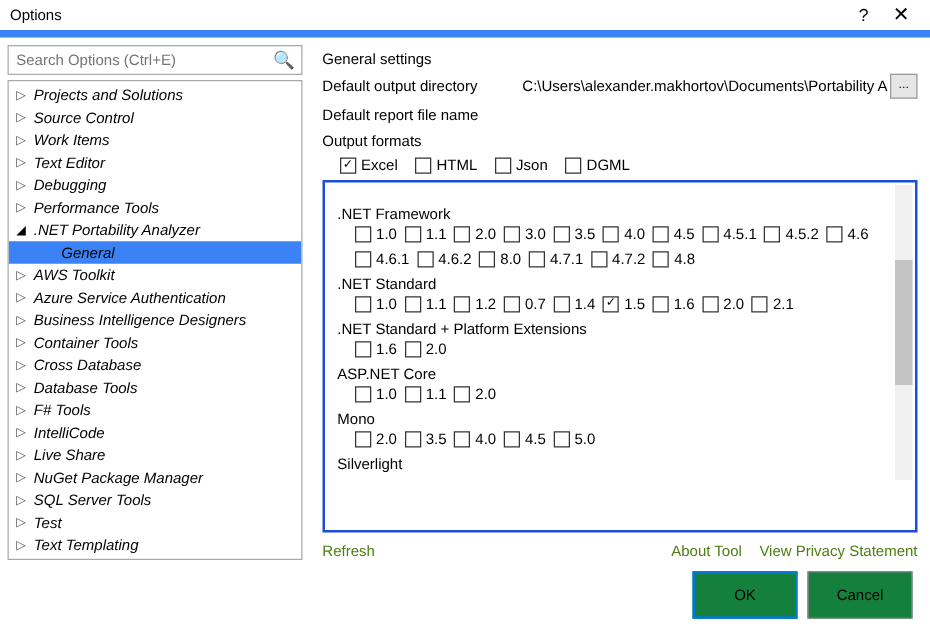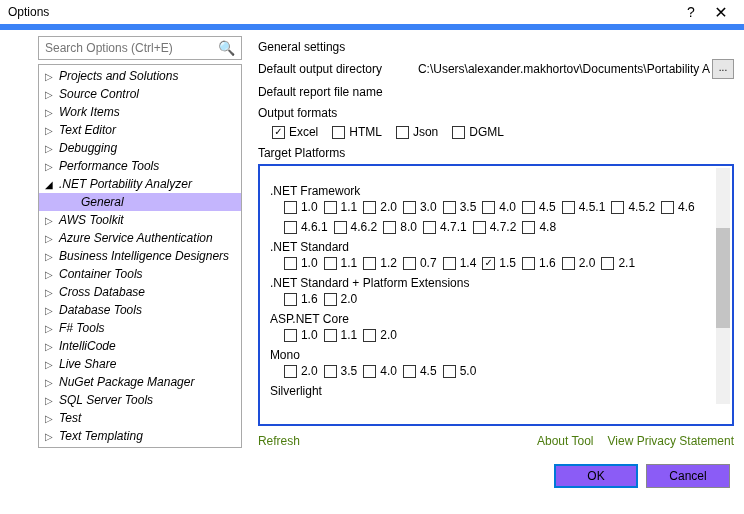--- a/index.html
+++ b/index.html
@@ -1,50 +1,50 @@
 <!DOCTYPE html>
 <html><head>
 <meta charset="utf-8">
 <style>
 * { box-sizing: border-box; margin: 0; padding: 0; }
 body { font-family: "Segoe UI", Tahoma, sans-serif; font-size: 12px; background: #fff; color: #000; width: 744px; height: 514px; overflow: hidden; }
 .titlebar { height: 30px; display: flex; align-items: center; padding: 0 8px; border-bottom: 6px solid #3b82f6; }
 .titlebar .title { flex: 1; font-size: 12px; }
 .titlebar .help-icon, .titlebar .close-icon { width: 30px; text-align: center; font-size: 14px; cursor: pointer; }
 .titlebar .close-icon { font-size: 16px; }
-.content { display: flex; height: 424px; margin-left: 32px; }
+.content { display: flex; height: 424px; }
 .left { width: 258px; padding: 6px; border-right: none; display: flex; flex-direction: column; }
 .search-wrap { position: relative; margin-bottom: 4px; }
 .search-input { width: 100%; height: 24px; padding: 2px 24px 2px 6px; border: 1px solid #a9a9a9; font-size: 12px; color: #666; }
 .search-icon { position: absolute; right: 6px; top: 4px; font-size: 14px; color: #333; pointer-events: none; }
 .tree { border: 1px solid #a9a9a9; flex: 1; overflow-y: auto; background: #fff; padding: 2px 0; }
 .tree-item { display: flex; align-items: center; height: 18px; padding-left: 6px; cursor: pointer; white-space: nowrap; }
 .tree-item .chev { width: 12px; display: inline-block; font-size: 10px; color: #555; }
 .tree-item .lbl { padding-left: 2px; font-style: italic; }
 .tree-item.exp .chev { color: #000; }
-.tree-item.sub { padding-left: 40px; background: #c4b5fd; }
+.tree-item.sub { padding-left: 40px; background: #3b82f6; }
 .right { flex: 1; padding: 6px 10px; position: relative; display: flex; flex-direction: column; }
 .section-title { font-size: 12px; margin: 4px 0 2px 0; }
 .row { display: flex; align-items: center; margin: 3px 0; }
 .row-label { width: 160px; }
 .dir-val { flex: 1; white-space: nowrap; overflow: hidden; }
 .ellips-btn { width: 22px; height: 20px; border: 1px solid #999; background: #e6e6e6; text-align: center; line-height: 16px; cursor: pointer; font-size: 10px; margin-left: 2px; }
 .text-input { flex: 1; height: 22px; border: 1px solid #a9a9a9; padding: 2px 4px; font-size: 12px; }
 .check-row { display: flex; gap: 14px; flex-wrap: wrap; margin: 3px 0 3px 14px; }
 .chk { display: inline-flex; align-items: center; cursor: pointer; }
 .chk-box { width: 13px; height: 13px; border: 1px solid #333; margin-right: 4px; display: inline-flex; align-items: center; justify-content: center; font-size: 10px; line-height: 1; background: #fff; }
 .platforms-box { border: 2px solid #1d4ed8; flex: 1; margin-top: 2px; padding: 14px 10px; overflow-y: auto; position: relative; height: 240px; }
 .plat-group-title { margin: 4px 0 2px 0; }
 .plat-row { display: flex; flex-wrap: wrap; gap: 6px; margin: 2px 0 6px 14px; }
 .links-row { display: flex; margin-top: 8px; }
 .links-row .lnk { color: #4d7c0f; cursor: pointer; }
 .links-row .spacer { flex: 1; }
 .links-row .lnk + .lnk { margin-left: 14px; }
 .footer { height: 44px; display: flex; justify-content: flex-end; align-items: center; padding: 0 14px; gap: 8px; }
-.btn { width: 84px; height: 24px; border: 1px solid #888; background: #8b5cf6; cursor: pointer; font-size: 12px; }
+.btn { width: 84px; height: 38px; border: 1px solid #888; background: #15803d; cursor: pointer; font-size: 12px; }
 .btn.primary { border: 2px solid #0078d7; }
 .scrollbar-v { position: absolute; right: 2px; top: 2px; width: 14px; height: 236px; background: #f0f0f0; }
 .scrollbar-thumb { position: absolute; right: 0; left: 0; top: 60px; height: 100px; background: #c4c4c4; }
 .tree::-webkit-scrollbar { width: 15px; }
 .tree::-webkit-scrollbar-thumb { background: #c4c4c4; }
 .tree::-webkit-scrollbar-track { background: #f0f0f0; }
 </style>
 </head>
 <body>
 
@@ -171,21 +171,20 @@
         <span class="chk">
           <span class="chk-box"></span>
           <span>Json</span>
         </span>
         <span class="chk">
           <span class="chk-box"></span>
           <span>DGML</span>
         </span>
       </div>
 
-    <div class="section-title">Target Platforms</div>
     <div class="platforms-box" id="platforms">
       <div class="plat-group-title">.NET Framework</div>
         <div class="plat-row">
           <span class="chk">
             <span class="chk-box"></span>
             <span>1.0</span>
           </span>
           <span class="chk">
             <span class="chk-box"></span>
             <span>1.1</span>

